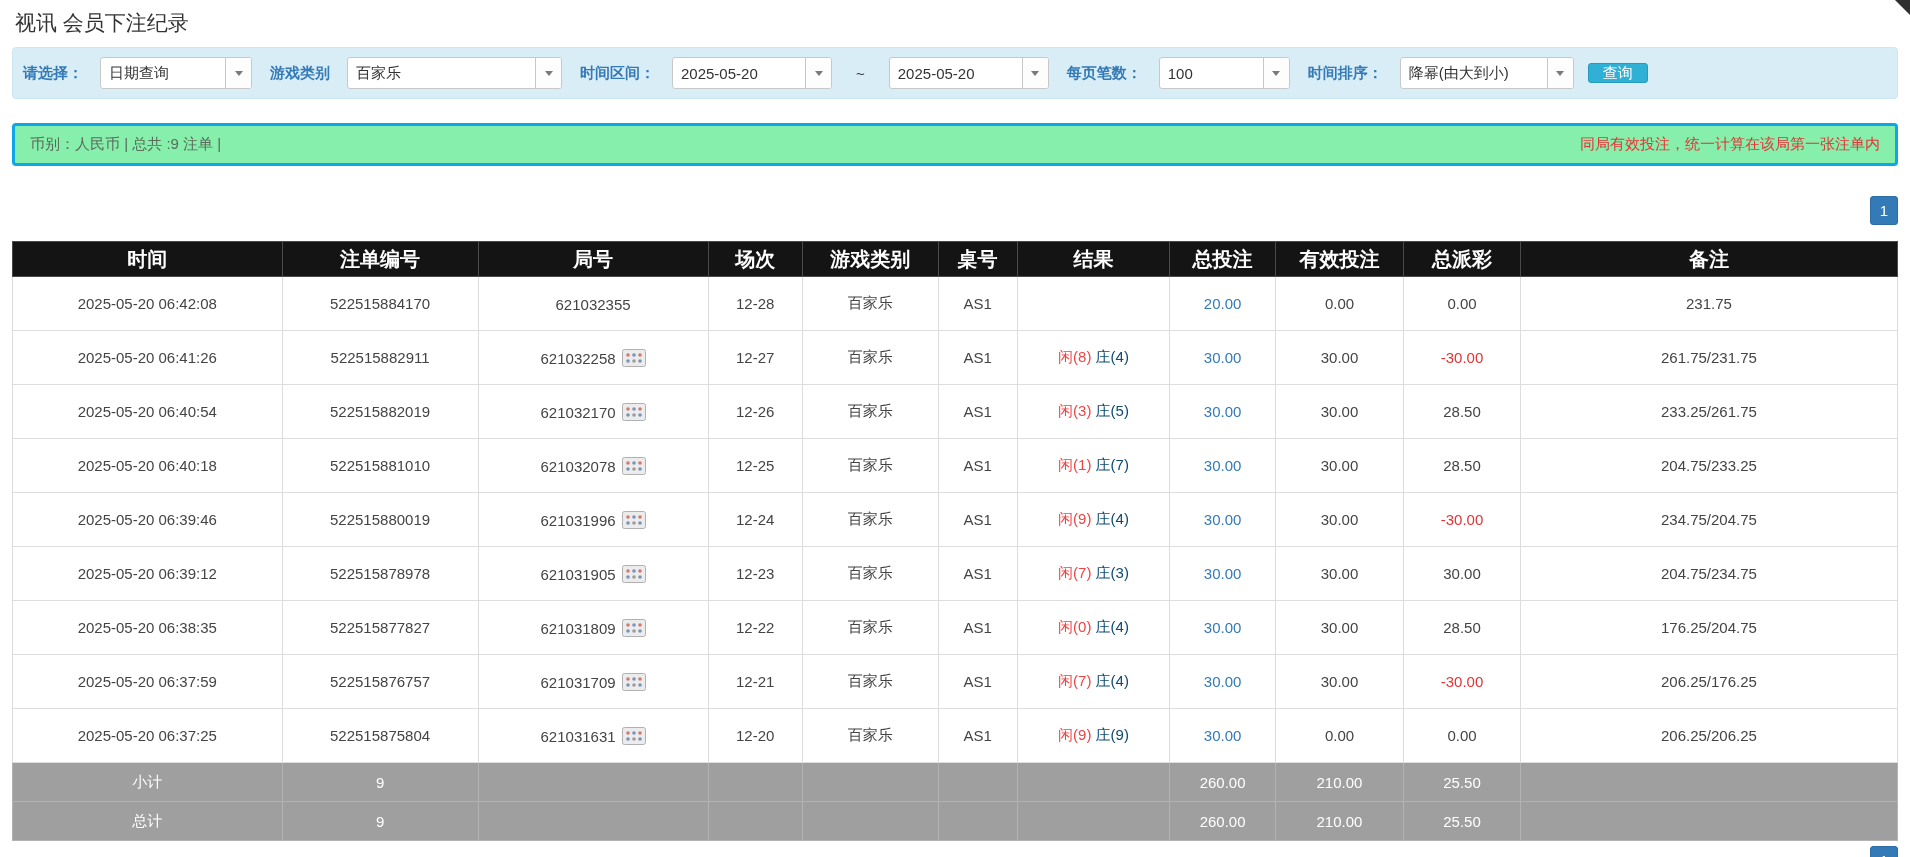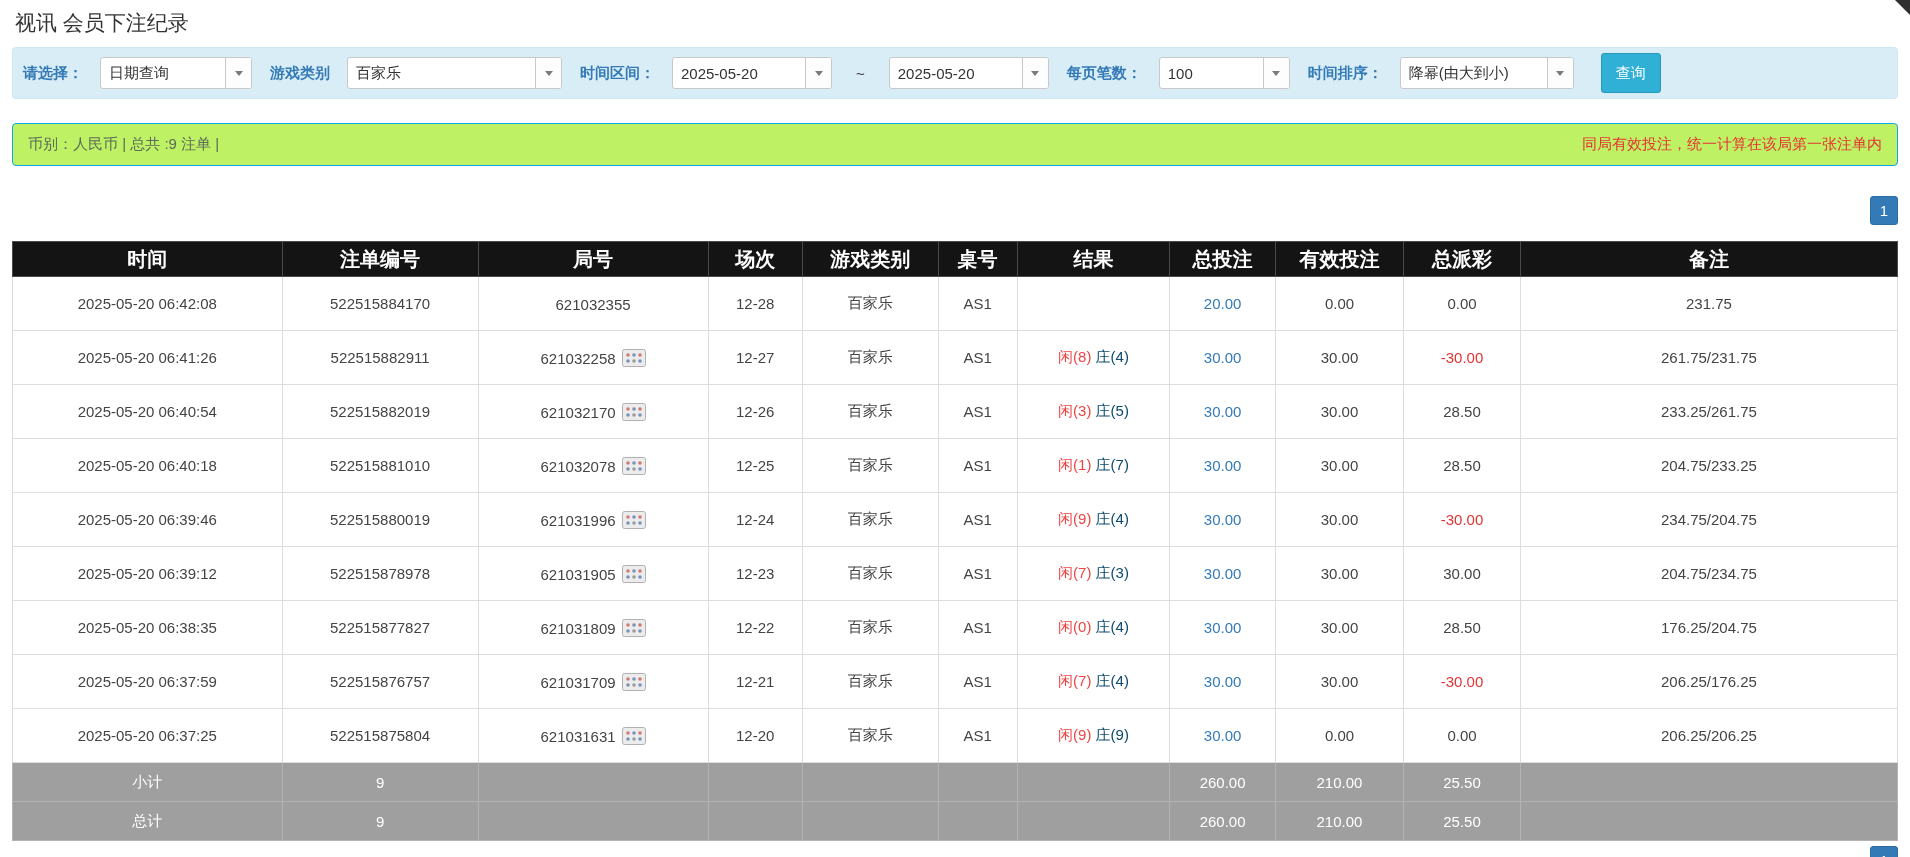--- a/index.html
+++ b/index.html
@@ -38,29 +38,29 @@
   .combo-text { flex: 1; display: flex; align-items: center; padding: 0 8px; font-size: 15px; color: #333; white-space: nowrap; }
   .combo-arrow { width: 26px; border-left: 1px solid #c8c8c8; display: flex; align-items: center; justify-content: center; background: #fdfdfd; cursor: pointer; }
   .caret { width: 0; height: 0; border-left: 4px solid transparent; border-right: 4px solid transparent; border-top: 5px solid #7a7a7a; }
   .w-datetype { width: 152px; }
   .w-game { width: 215px; }
   .w-date { width: 160px; }
   .w-size { width: 131px; }
   .w-sort { width: 174px; }
   .tilde { margin: 0 7px; color: #333; font-size: 15px; }
   .btn-search {
-    margin-left: 27px; height: 40px; padding: 0 14px;
+    margin-left: 14px; height: 20px; padding: 0 14px;
     background: #31b0d5; border: 1px solid #269abc; border-radius: 3px;
     color: #fff; font-size: 15px; cursor: pointer;
     font-family: inherit;
   }
 
   
   .info-bar {
-    margin-top: 24px; background: #bef264; border: 1px solid #0ea5e9; border-radius: 4px;
+    margin-top: 24px; background: #86efac; border: 3px solid #0ea5e9; border-radius: 4px;
     height: 43px; display: flex; align-items: center; justify-content: space-between;
     padding: 0 15px; font-size: 15px;
   }
   .info-left { color: #5b6b5b; }
   .info-right { color: #e53333; }
 
   
   .pagination-row { display: flex; justify-content: flex-end; }
   .pagination-top { margin-top: 30px; }
   .pagination-bottom { margin-top: 5px; }

